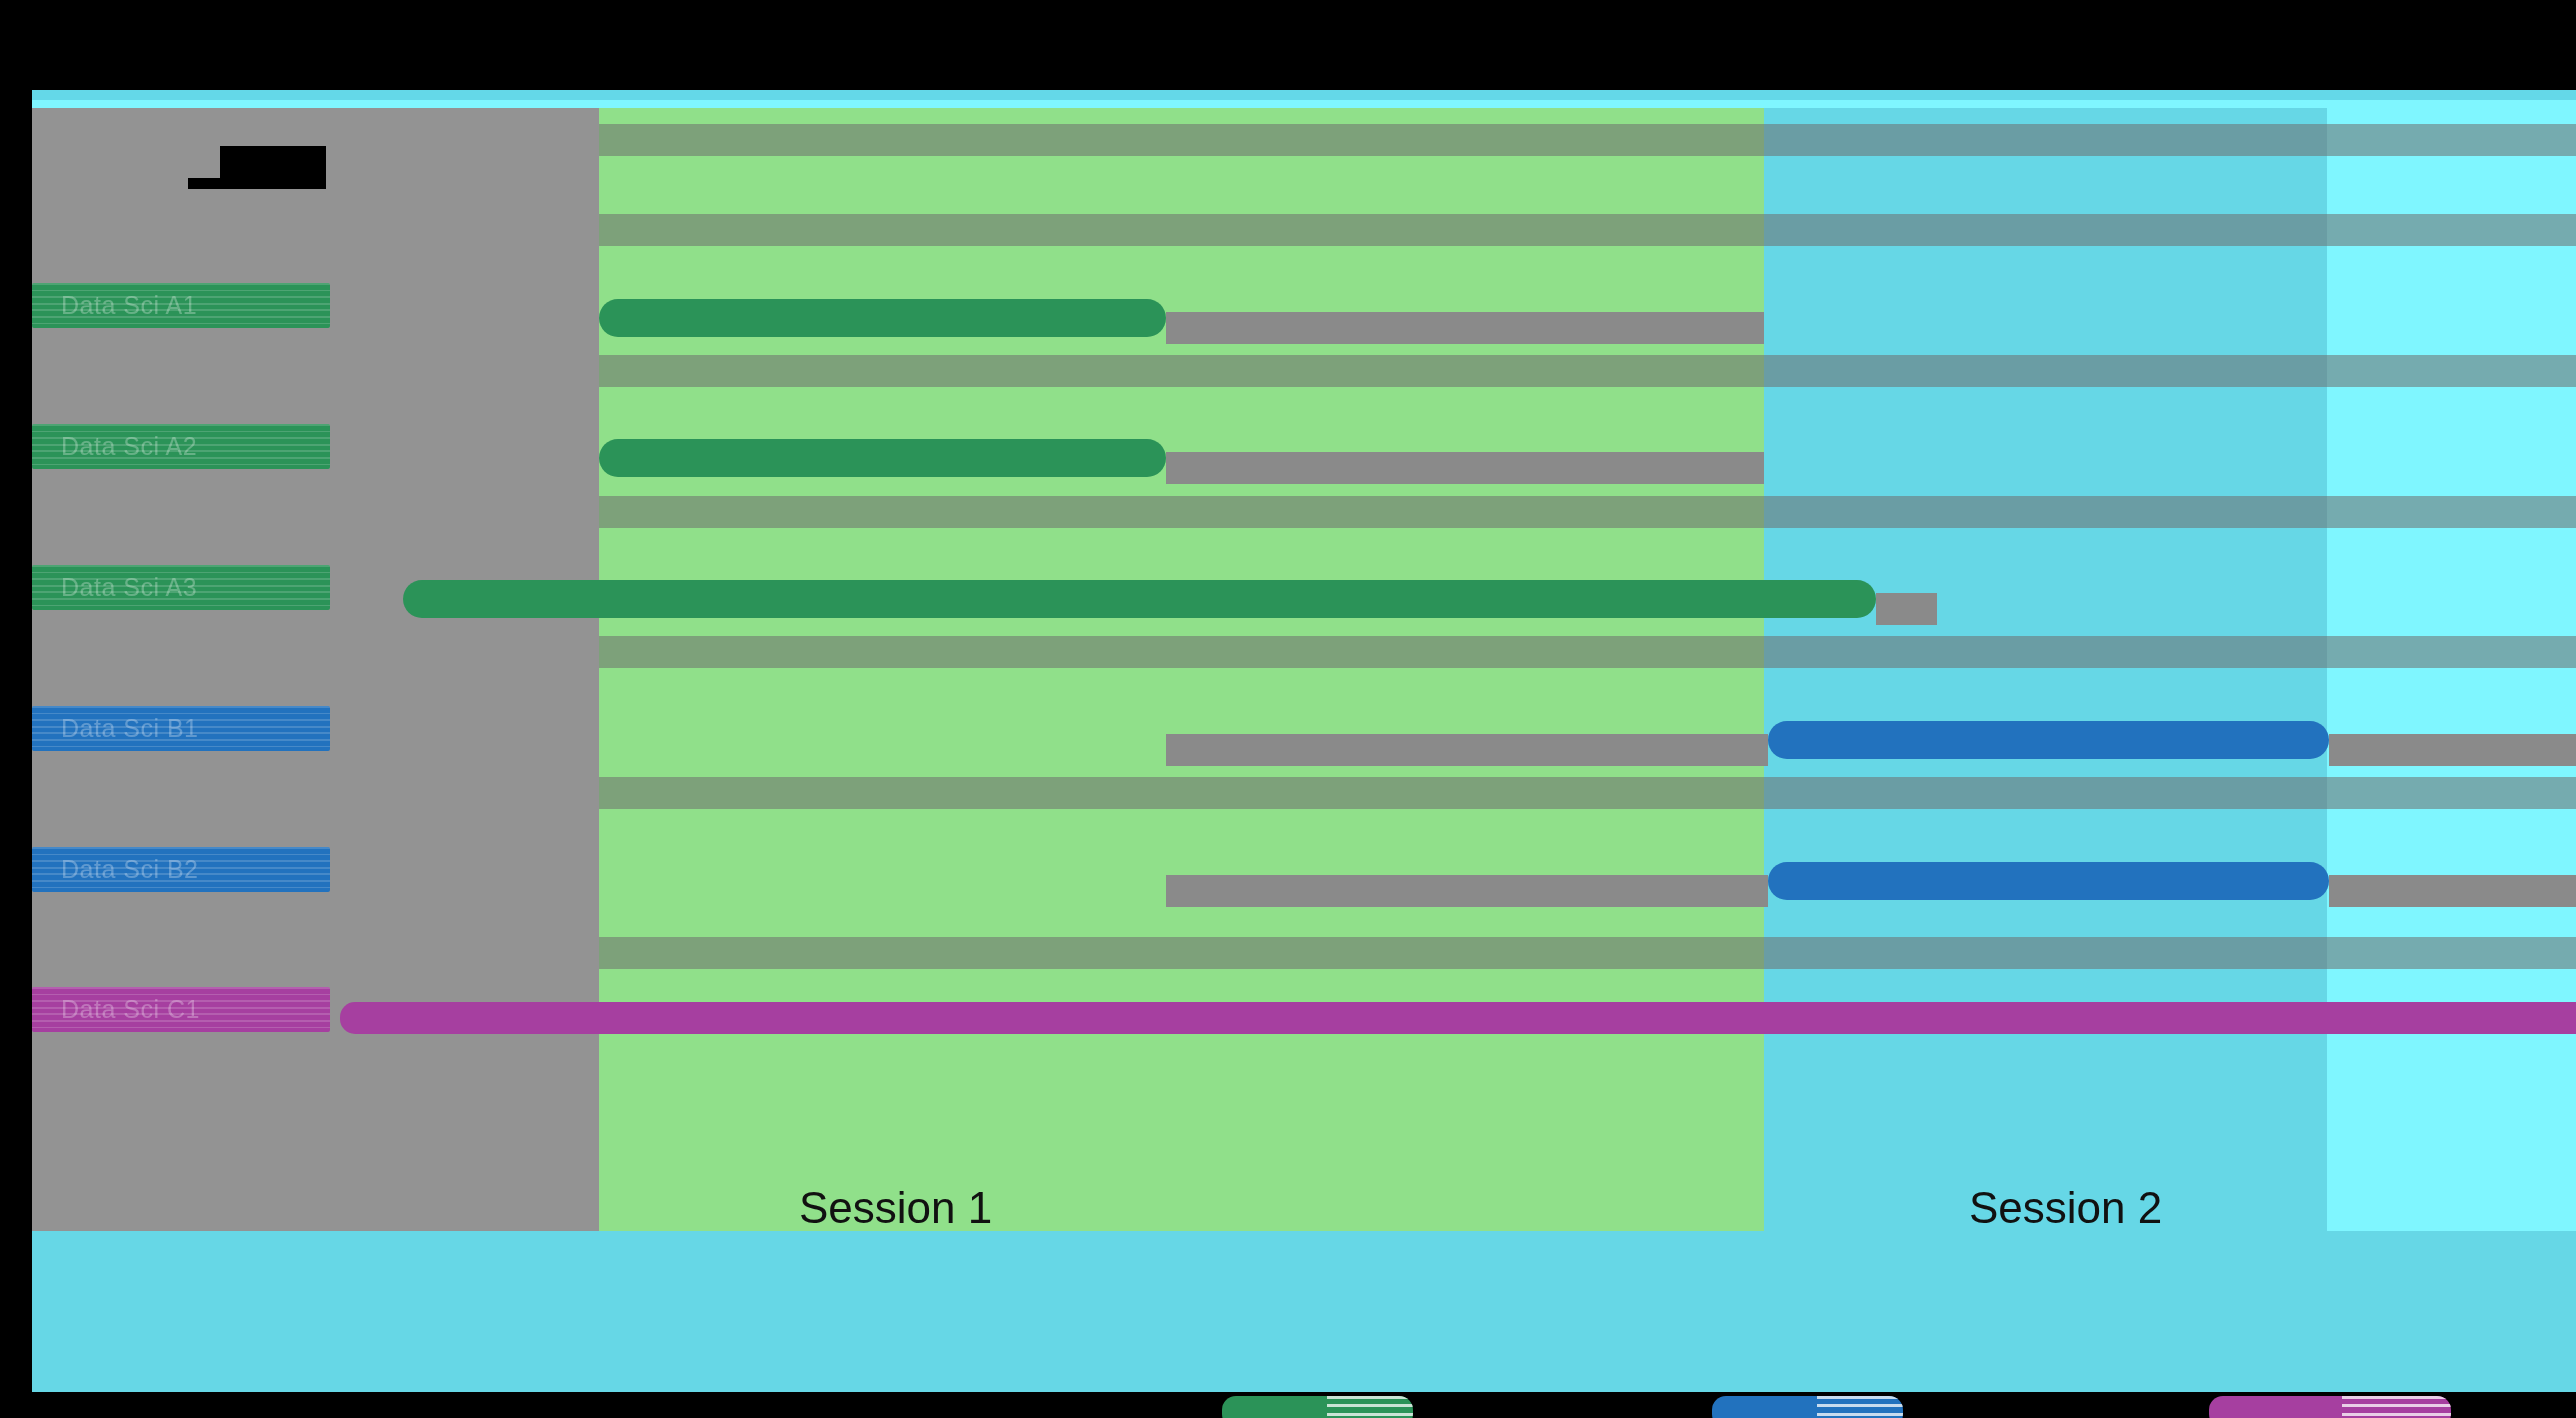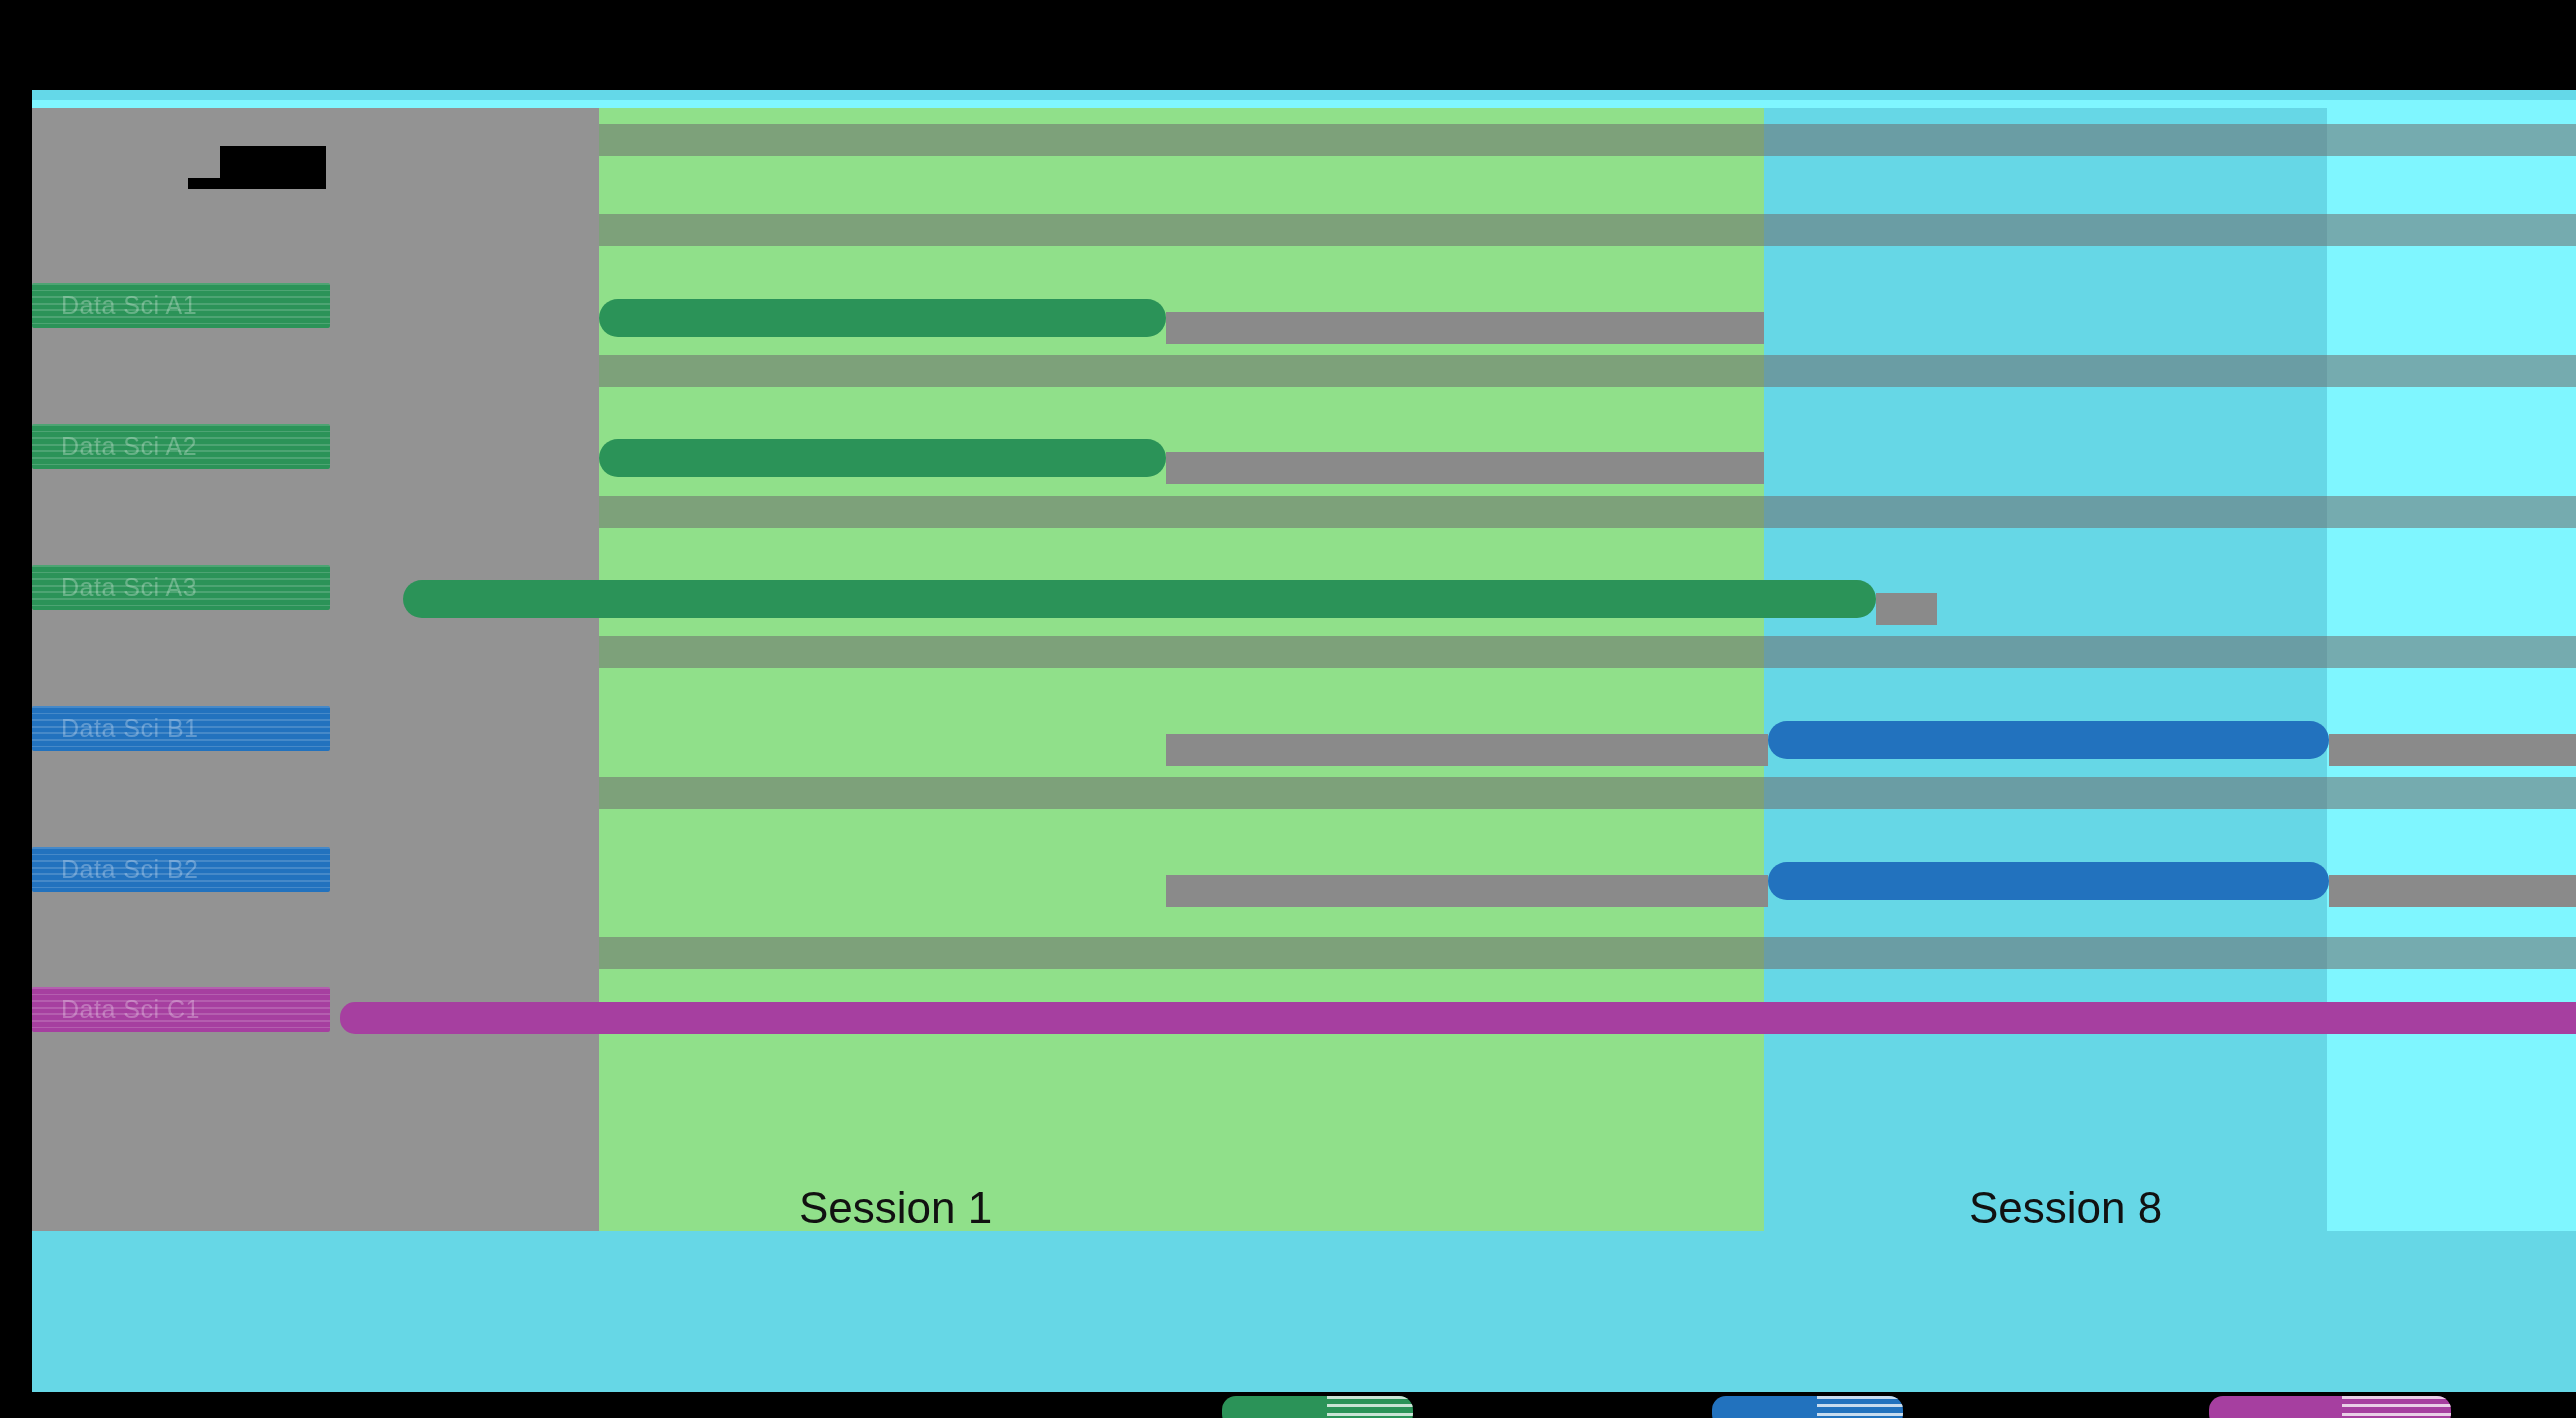--- a/index.html
+++ b/index.html
@@ -193,21 +193,21 @@
     <div class="rail" style="left:2297px; width:252px; top:626px;"></div>
     <div class="bar blue" style="left:1736px; width:561px; top:613px;"></div>
 
     <div class="rail" style="left:1134px; width:602px; top:767px;"></div>
     <div class="rail" style="left:2297px; width:252px; top:767px;"></div>
     <div class="bar blue" style="left:1736px; width:561px; top:754px;"></div>
 
     <div class="bar magenta" style="left:308px; width:2268px; top:894px; height:32px;"></div>
 
     <div class="session-caption" style="left:751px; top:1059px;">Session 1</div>
-    <div class="session-caption" style="left:1921px; top:1059px;">Session 8</div>
+    <div class="session-caption" style="left:1921px; top:1059px;">Session 2</div>
 
   </div>
 
   <div class="title-redaction">
     <span class="tick"></span>
   </div>
 
   <div class="label-col">
 
     <div class="row-label green" style="top:175px;">

